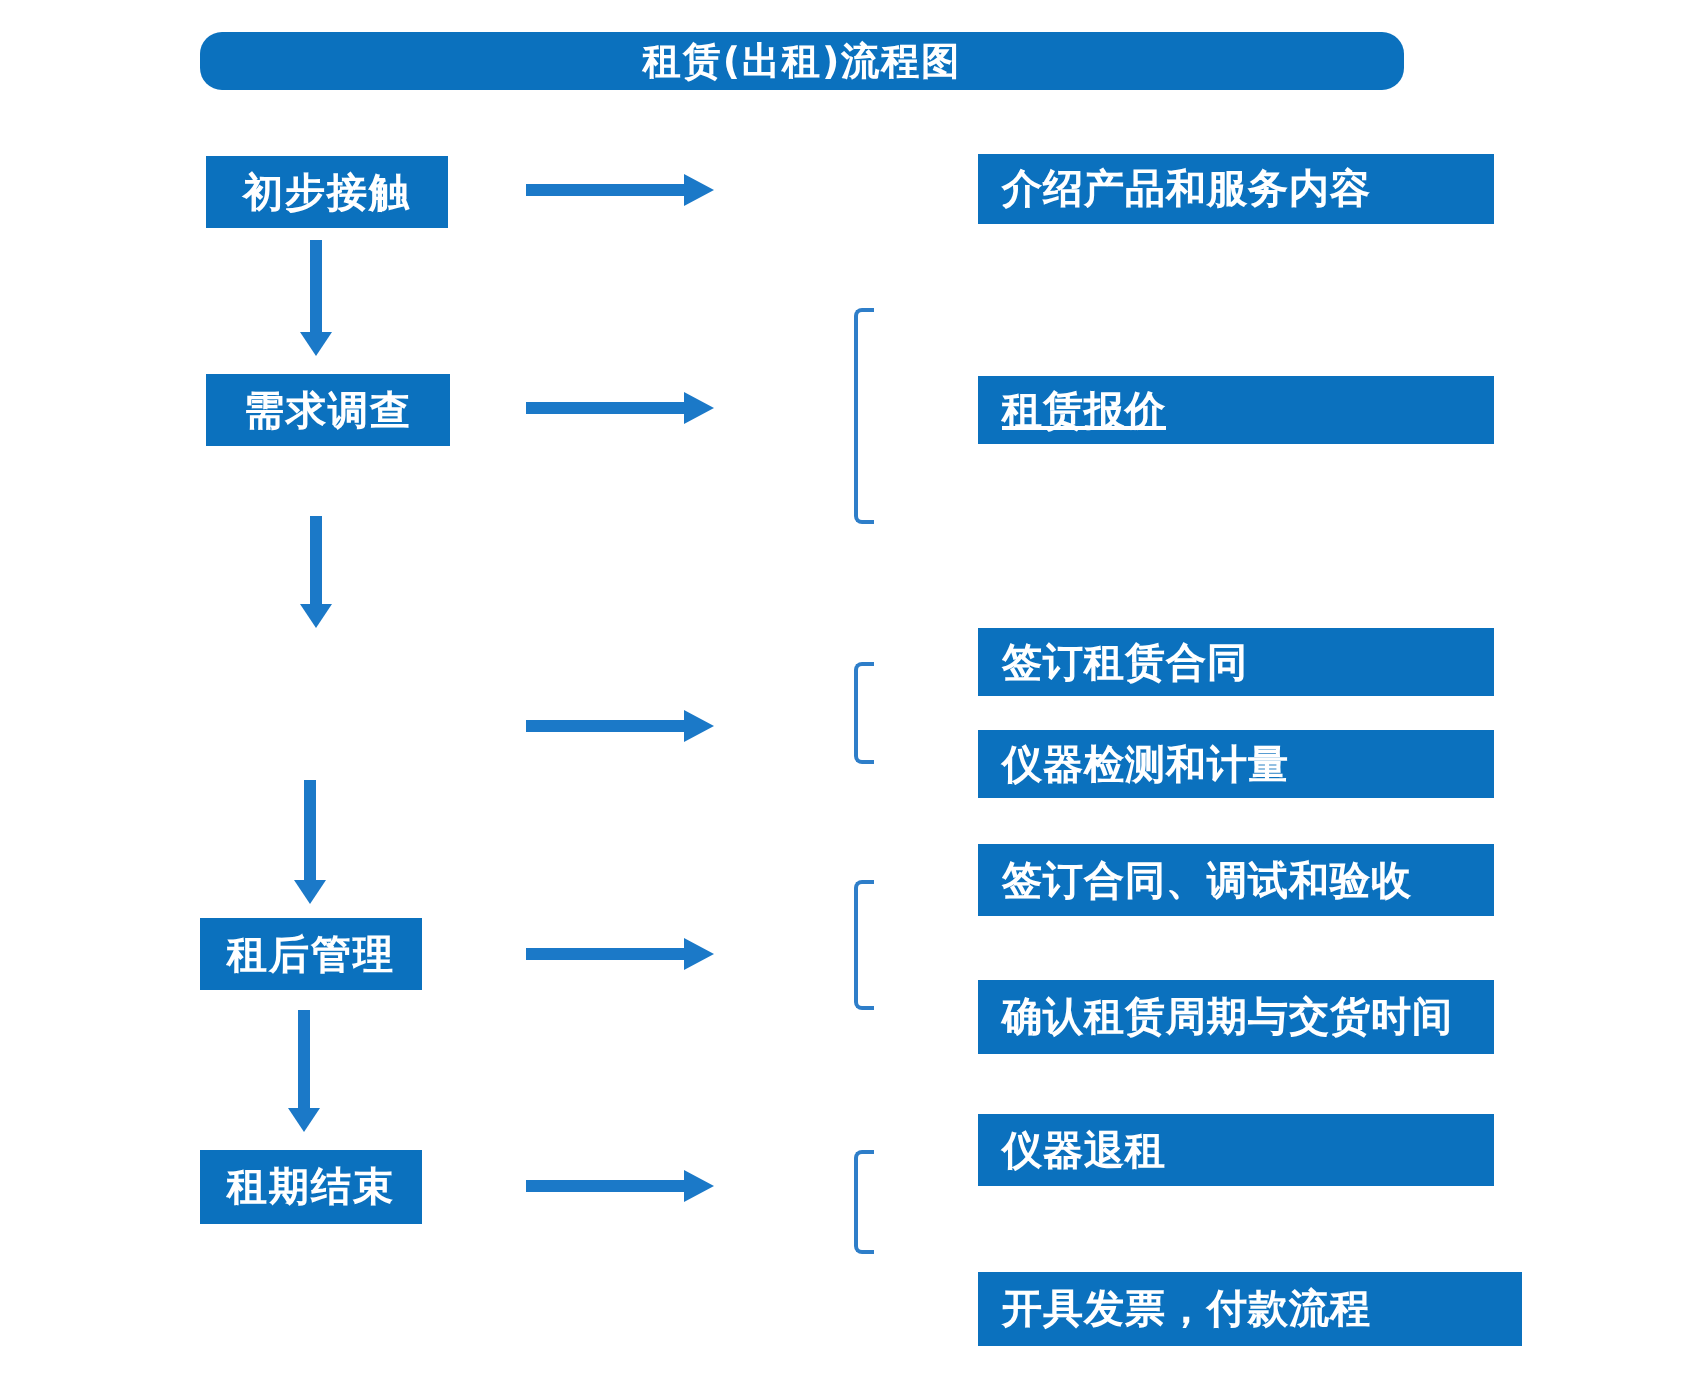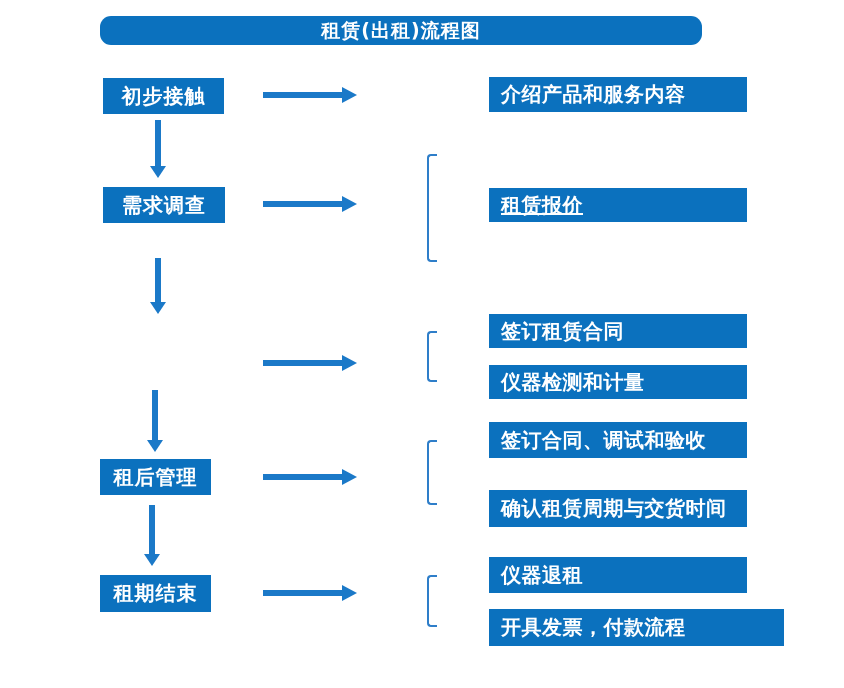--- a/index.html
+++ b/index.html
@@ -87,15 +87,15 @@
 
   <div class="box rbox" style="left:443px;top:188px;width:258px;height:34px;text-decoration:underline;">租赁报价</div>
 
   <div class="box rbox" style="left:443px;top:314px;width:258px;height:34px;">签订租赁合同</div>
   <div class="box rbox" style="left:443px;top:365px;width:258px;height:34px;">仪器检测和计量</div>
 
   <div class="box rbox" style="left:443px;top:422px;width:258px;height:36px;">签订合同、调试和验收</div>
   <div class="box rbox" style="left:443px;top:490px;width:258px;height:37px;">确认租赁周期与交货时间</div>
 
   <div class="box rbox" style="left:443px;top:557px;width:258px;height:36px;">仪器退租</div>
-  <div class="box rbox" style="left:443px;top:609px;width:295px;height:37px;">开具发票，付款流程</div>
+  <div class="box rbox" style="left:443px;top:636px;width:272px;height:37px;">开具发票，付款流程</div>
 
 </div>
 
 </body></html>

